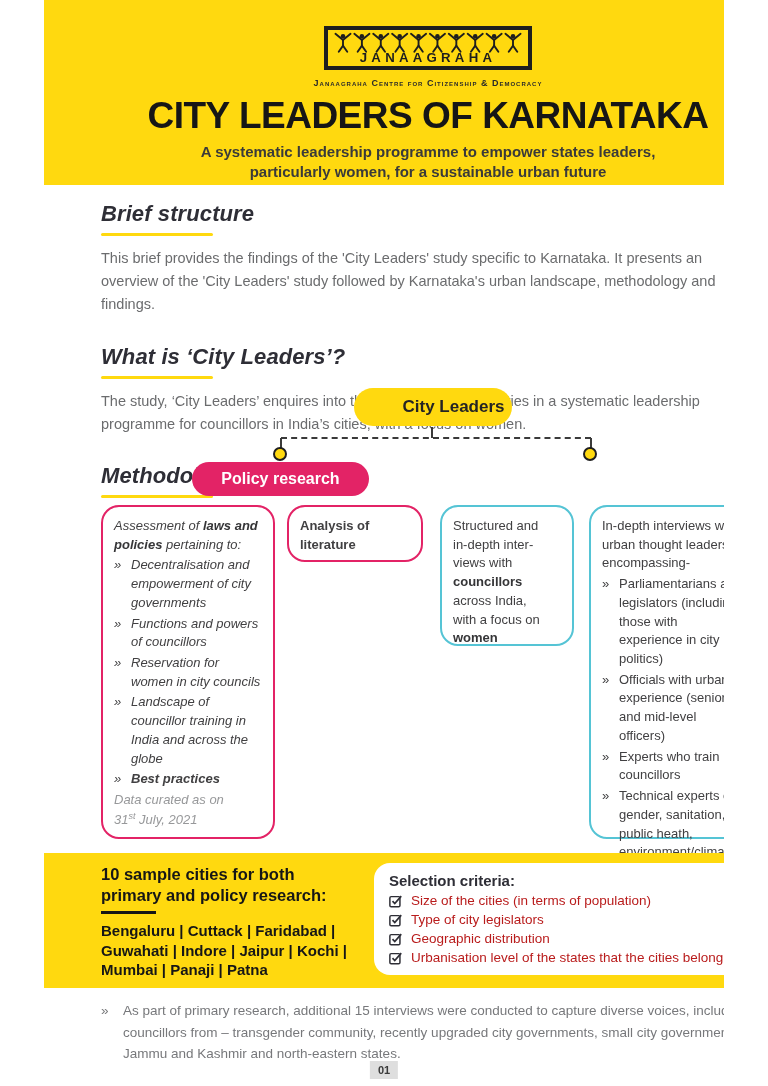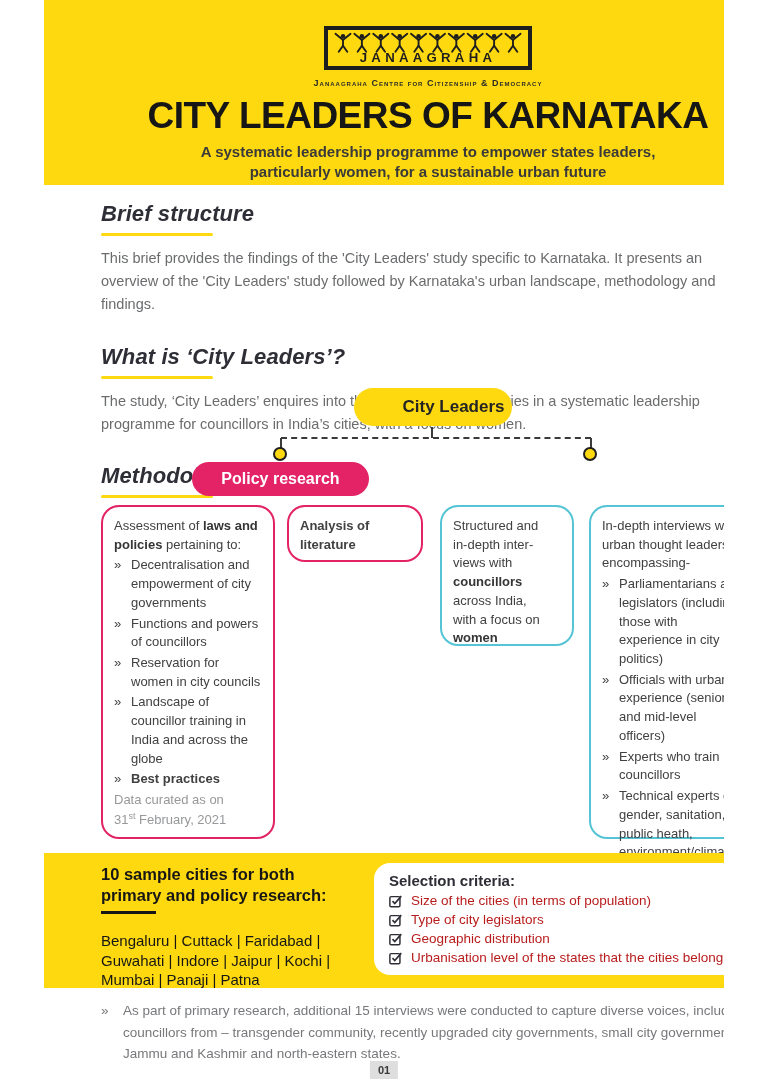--- a/index.html
+++ b/index.html
@@ -38,38 +38,38 @@
   .conn-hline{left:237px;top:437px;width:310px;}
   .conn-stub-l{left:236px;top:438px;height:10px;}
   .conn-stub-r{left:546px;top:438px;height:10px;}
   .conn-dot{position:absolute;width:14px;height:14px;border-radius:50%;background:var(--yellow);border:2px solid #1E1E1E;}
   .dot-l{left:229px;top:447px;}
   .dot-r{left:539px;top:447px;}
 
   .mbox{position:absolute;border:2px solid;border-radius:18px;padding:10px 11px;font-size:13px;line-height:1.44;color:var(--box-text);}
   .mbox.pink{border-color:var(--pink);}
   .mbox.cyan{border-color:var(--cyan);}
-  .box-policy{left:57px;top:505px;width:174px;height:334px;}
+  .box-policy{left:57px;top:505px;width:174px;height:334px;font-style:italic;}
   .box-lit{left:243px;top:505px;width:136px;height:57px;font-weight:700;}
   .box-interviews{left:396px;top:505px;width:134px;height:141px;white-space:pre-line;}
   .box-thought{left:545px;top:505px;width:168px;height:334px;}
   .mbox b{font-weight:700;color:#353537;}
   ul.blist{list-style:none;margin-top:2px;}
   ul.blist li{display:flex;margin-top:2px;}
   ul.blist .marker{flex:0 0 17px;}
   ul.blist li.bold .li-text{font-weight:700;}
   .curated{margin-top:2px;color:var(--muted);}
   .curated sup{font-size:9px;}
 
   
   .band{position:absolute;left:0;top:853px;width:768px;height:135px;background:var(--yellow);}
   .band-left{position:absolute;left:57px;top:11px;width:268px;color:#161616;}
   .band-heading{font-size:16.5px;font-weight:800;line-height:1.25;}
   .band-divider{width:55px;height:3px;background:#161616;margin-top:6px;}
-  .band-cities{margin-top:17px;font-size:15px;font-weight:400;line-height:1.3;}
+  .band-cities{margin-top:7px;font-size:15px;font-weight:700;line-height:1.3;}
   .criteria-box{position:absolute;left:330px;top:10px;width:399px;height:112px;background:#fff;border-radius:16px;padding:9px 15px;}
   .criteria-heading{font-size:15px;font-weight:700;color:var(--heading);}
   .criteria-item{display:flex;align-items:center;margin-top:4px;font-size:13.5px;color:#b91c1c;}
   .criteria-item .cbx{flex:0 0 22px;color:#2E2E36;}
   .criteria-item svg{width:14px;height:14px;display:block;}
 
   
   .footnote{position:absolute;left:57px;top:1000px;width:655px;display:flex;font-size:13.5px;line-height:1.6;color:#77787B;}
   .footnote .marker{flex:0 0 22px;}
   .page-badge{position:absolute;left:50%;top:1061px;transform:translateX(-50%);background:#DEDEDE;color:#3A3A3A;font-size:11px;font-weight:700;padding:3px 8px;}
@@ -158,21 +158,21 @@
           <span class="marker">»</span>
           <span class="li-text">Landscape of councillor training in India and across the globe</span>
         </li>
       <li class="bold">
           <span class="marker">»</span>
           <span class="li-text">Best practices</span>
         </li>
     </ul>
     <div class="curated">
       <div>Data curated as on</div>
-      <div><span>31</span><sup>st</sup><span> February, 2021</span></div>
+      <div><span>31</span><sup>st</sup><span> July, 2021</span></div>
     </div>
   </div>
 
   <div class="mbox pink box-lit">Analysis of literature</div>
 
   <div class="mbox cyan box-interviews"><span>Structured and
 in-depth inter-
 views with
 </span><b>councillors</b><span>
 across India,

